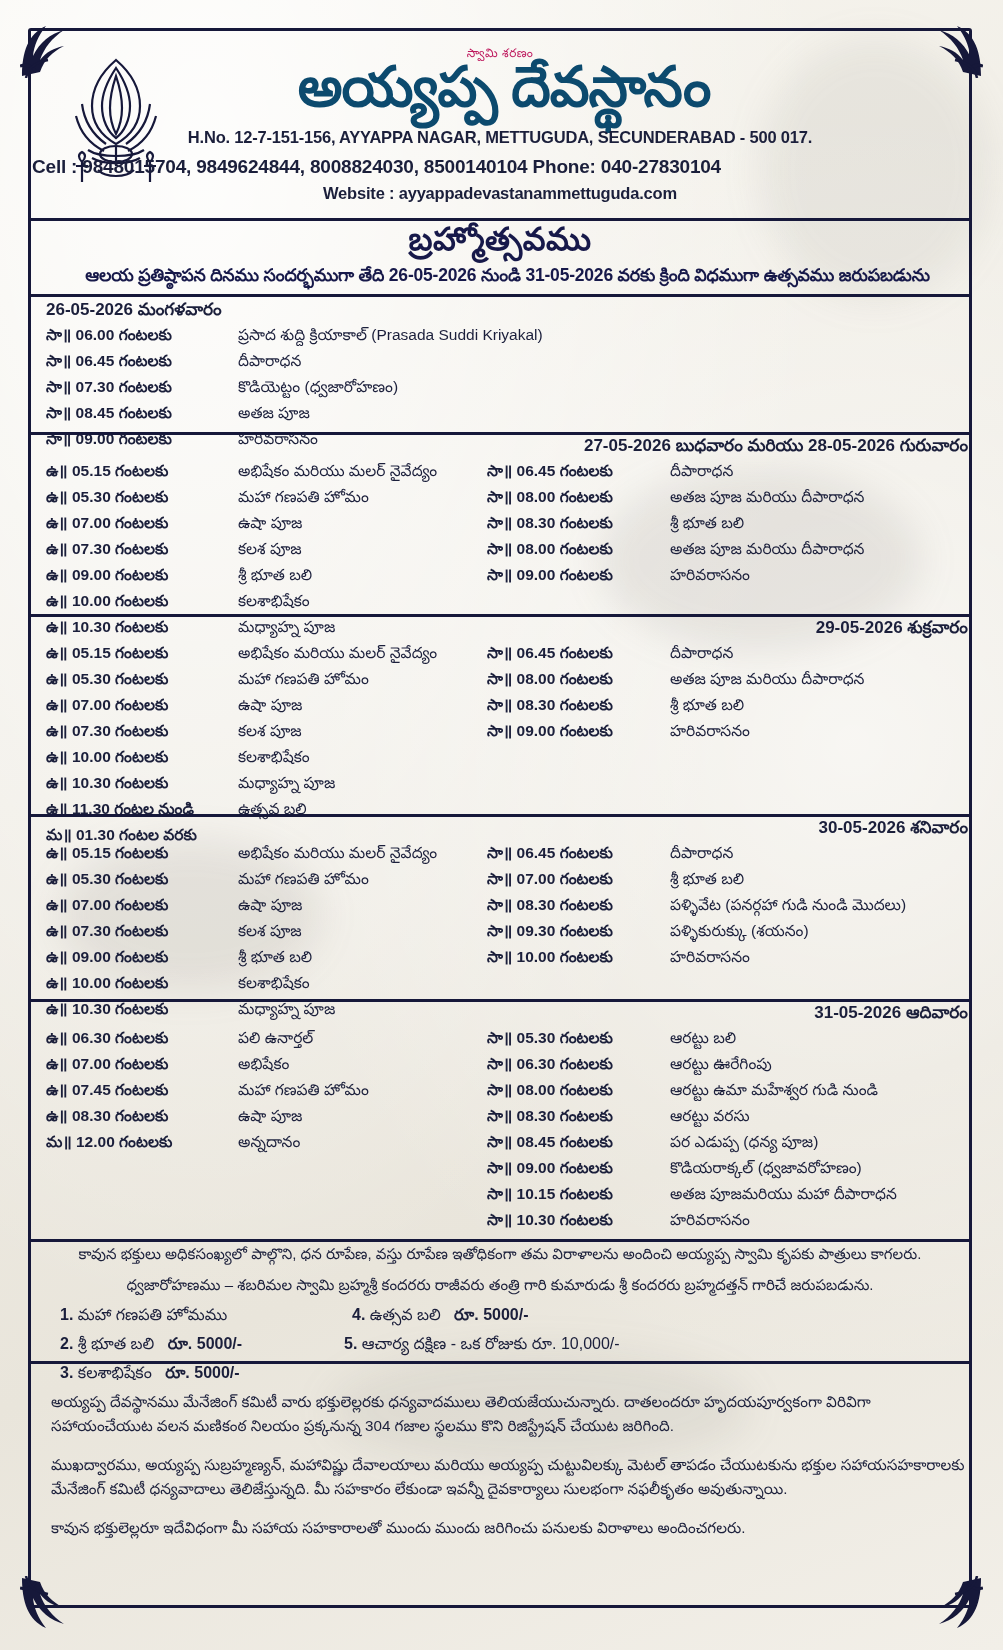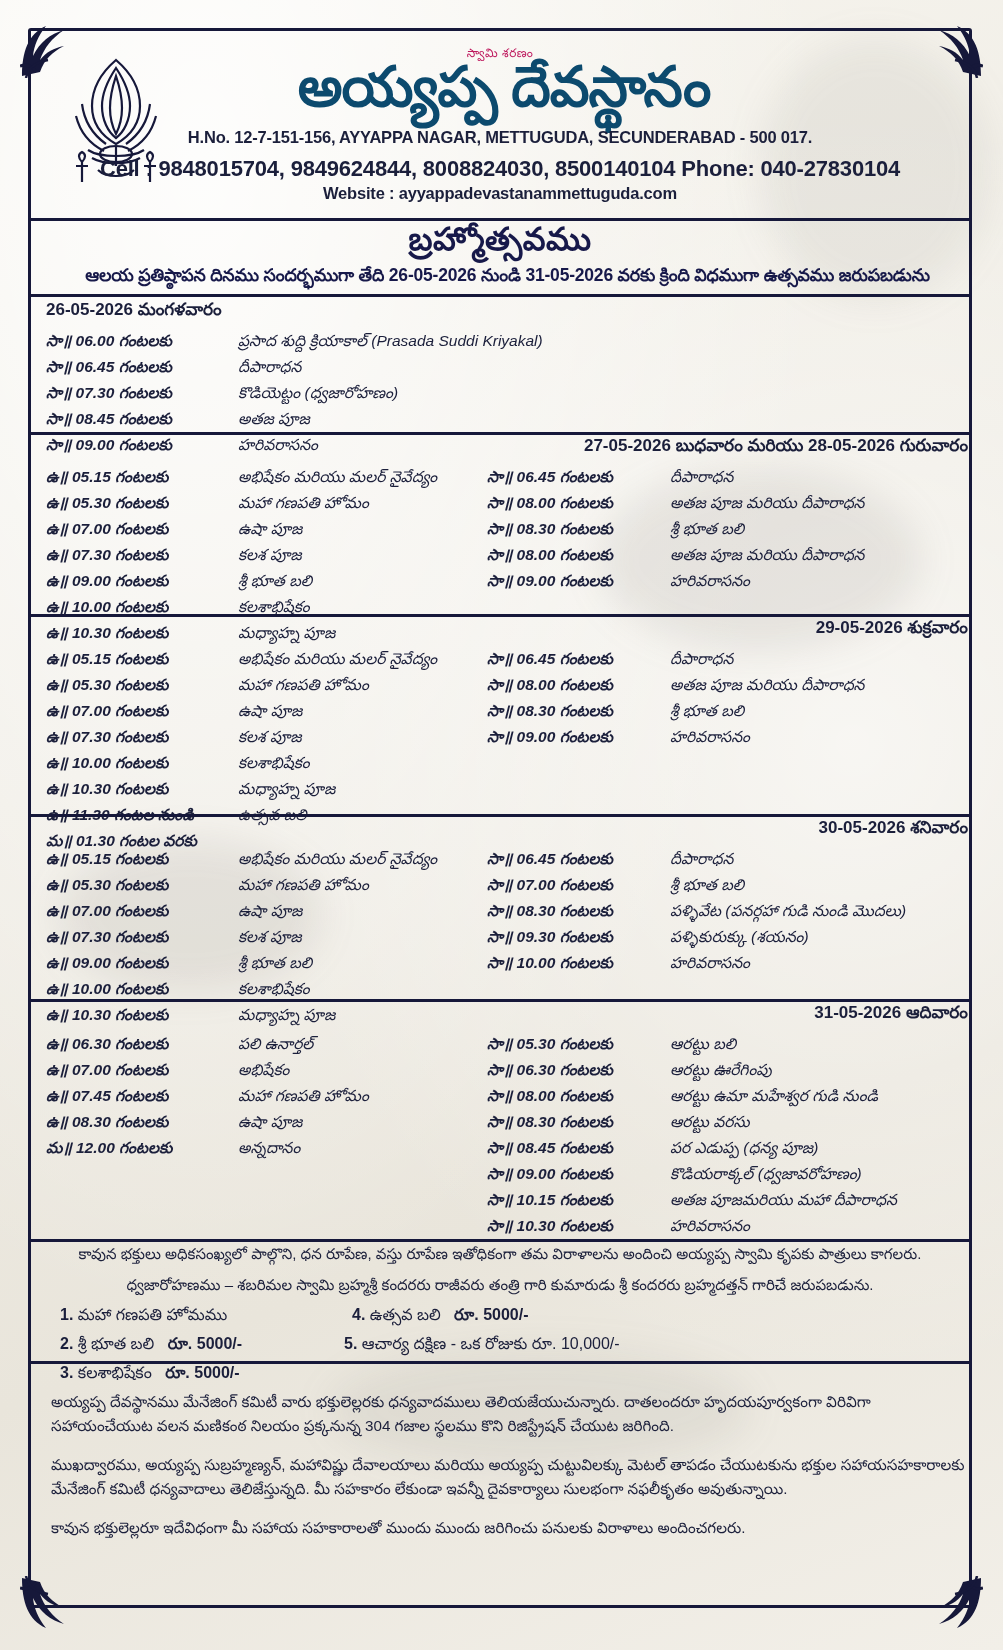--- a/index.html
+++ b/index.html
@@ -41,35 +41,35 @@
   .logo{position:absolute;left:30px;top:22px;width:108px;height:130px;}
   .swamy{position:absolute;left:0;right:0;top:14px;text-align:center;font-size:12px;letter-spacing:.5px;color:#be185d;}
   .temple-name{
     position:absolute;left:0;right:0;top:26px;text-align:center;
     font-size:56px;font-weight:bold;letter-spacing:-1px;
     color:#0c4a6e;line-height:1.05;
     font-family:"Liberation Sans","DejaVu Sans",sans-serif;
     padding-left:8px;
   }
   .addr{position:absolute;left:0;right:0;top:96px;text-align:center;font-size:16.5px;font-weight:bold;letter-spacing:-.2px;}
-  .cell{position:absolute;left:0;right:0;top:124px;text-align:center;font-size:22px;font-weight:bold;letter-spacing:-.2px;}
+  .cell{position:absolute;left:0;right:0;top:124px;font-size:19px;font-weight:bold;letter-spacing:-.2px;}
   .site{position:absolute;left:0;right:0;top:152px;text-align:center;font-size:16.5px;font-weight:bold;letter-spacing:-.2px;}
 
   .hr{position:absolute;left:31px;width:938px;height:3px;background:#16183a;}
 
   
   .titleband{position:absolute;left:32px;top:221px;width:936px;height:73px;}
   .fest-title{position:absolute;left:0;right:0;top:0;text-align:center;font-size:32px;font-weight:bold;color:#17194a;letter-spacing:.5px;}
   .fest-sub{position:absolute;left:15px;right:0;top:44px;text-align:center;font-size:17.5px;font-weight:bold;color:#17194a;letter-spacing:-.2px;}
 
   
   .block{position:absolute;left:32px;width:936px;box-sizing:border-box;}
   .blk-head-left{font-size:17px;font-weight:bold;padding-left:14px;}
   .blk-head-center{font-size:17px;font-weight:bold;text-align:right;}
-  .rows{position:relative;margin-top:9px;font-style:italic;}
+  .rows{position:relative;margin-top:3px;}
   .row{position:relative;height:26px;font-size:15.5px;white-space:nowrap;}
   .col-a-time{position:absolute;left:14px;width:190px;font-weight:bold;}
   .col-a-ev{position:absolute;left:206px;width:250px;}
   .col-b-time{position:absolute;left:455px;width:180px;font-weight:bold;}
   .col-b-ev{position:absolute;left:638px;width:300px;}
   .span-ev{position:absolute;left:206px;width:520px;}
 
   
   .note{position:absolute;left:32px;width:936px;box-sizing:border-box;}
   .note p{margin:0 0 9px 0;font-size:15px;line-height:1.45;}

